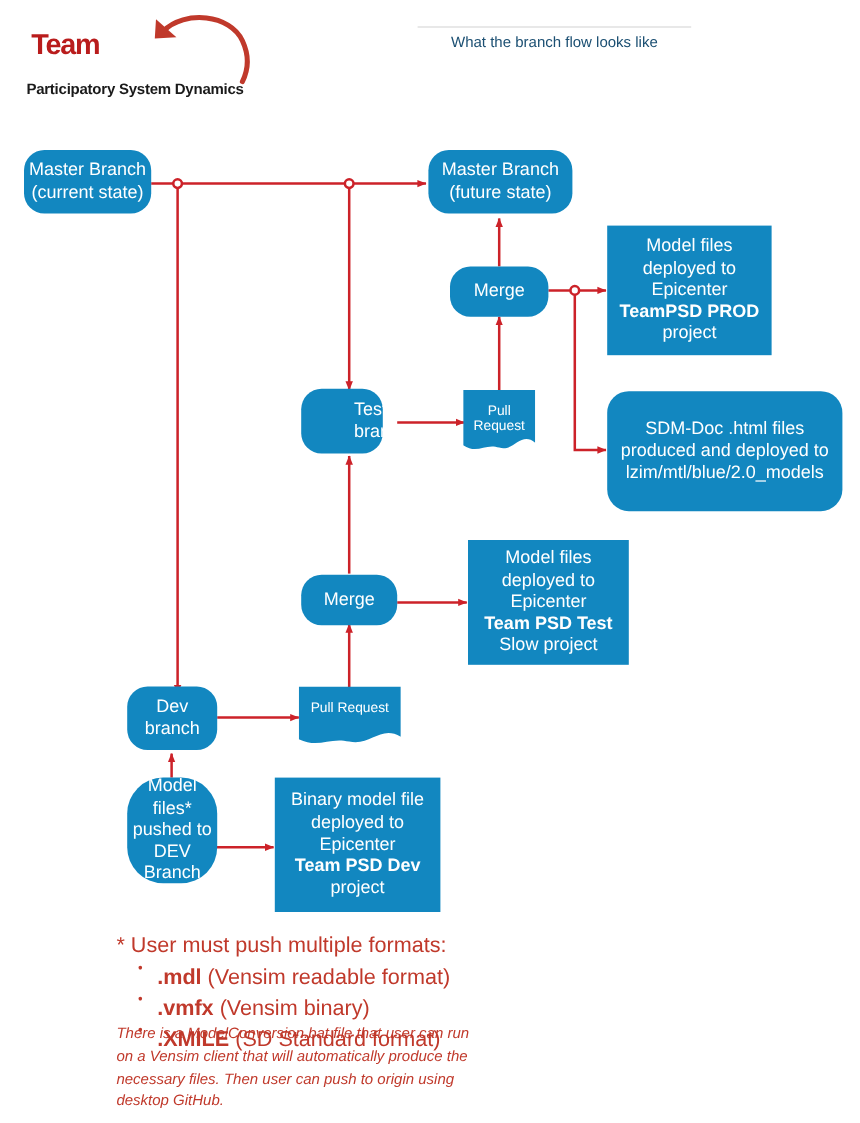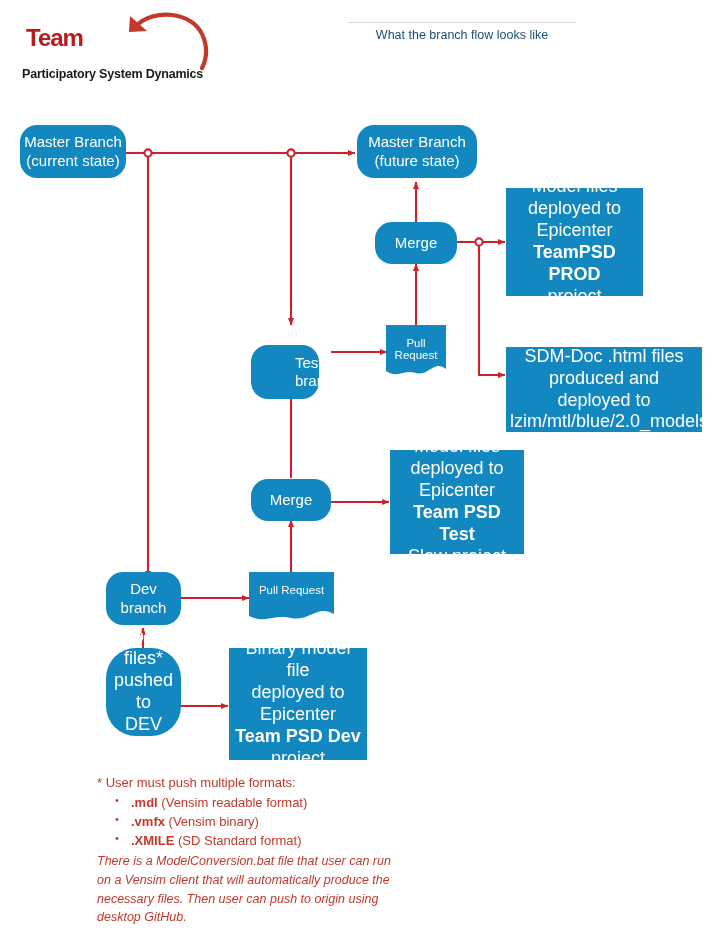--- a/index.html
+++ b/index.html
@@ -100,21 +100,21 @@
     display: flex;
     align-items: center;
     justify-content: center;
     text-align: center;
     line-height: 1.22;
     box-sizing: border-box;
     padding: 2px 4px;
   }
   .node .txt { width: 100%; }
   .node-md  { font-size: 15px; border-radius: 17px; }
-  .node-sm  { font-size: 18px; }
+  .node-sm  { font-size: 15px; }
 
   
   .doc-node {
     position: absolute;
     color: #ffffff;
     display: flex;
     align-items: flex-start;
     justify-content: center;
     text-align: center;
     box-sizing: border-box;
@@ -131,21 +131,21 @@
     width: 100%;
   }
 
   
   #footnote-block {
     position: absolute;
     left: 97px;
     top: 774px;
     width: 330px;
     color: #c0392b;
-    font-size: 13px;
+    font-size: 18px;
     line-height: 1.45;
   }
   #footnote-lead { margin: 0 0 1px 0; }
   #footnote-list {
     list-style: none;
     margin: 0;
     padding: 0 0 0 18px;
   }
   #footnote-list li {
     position: relative;
@@ -255,29 +255,29 @@
   <div class="node node-sm" style="left:506px; top:188px; width:137px; height:108px;">
     <div class="txt">
       <div>Model files</div>
       <div>deployed to</div>
       <div>Epicenter</div>
       <div style="font-weight:bold">TeamPSD PROD</div>
       <div>project</div>
     </div>
   </div>
 
-  <div class="node node-sm" style="left:506px; top:347px; width:196px; height:85px;">
+  <div class="node node-sm" style="left:506px; top:326px; width:196px; height:100px;border-radius:18px;">
     <div class="txt">
       <div>SDM-Doc .html files</div>
       <div>produced and deployed to</div>
       <div>lzim/mtl/blue/2.0_models</div>
     </div>
   </div>
 
-  <div class="node node-md" style="left:251px; top:345px; width:68px; height:54px;padding-left:44px;">
+  <div class="node node-md" style="left:251px; top:324px; width:68px; height:54px;padding-left:44px;">
     <div class="txt">
       <div>Test</div>
       <div>branch</div>
     </div>
   </div>
 
   <div class="doc-node" style="left:386px; top:325px; width:60px; height:55px;">
     <svg class="doc-shape" viewBox="0 0 60 55" preserveAspectRatio="none">
       <path d="M0,0 L60,0 L60,44 C48,34 42,52 30,48 C18,44 12,54 0,46 Z" fill="#1287c0"></path>
     </svg>

